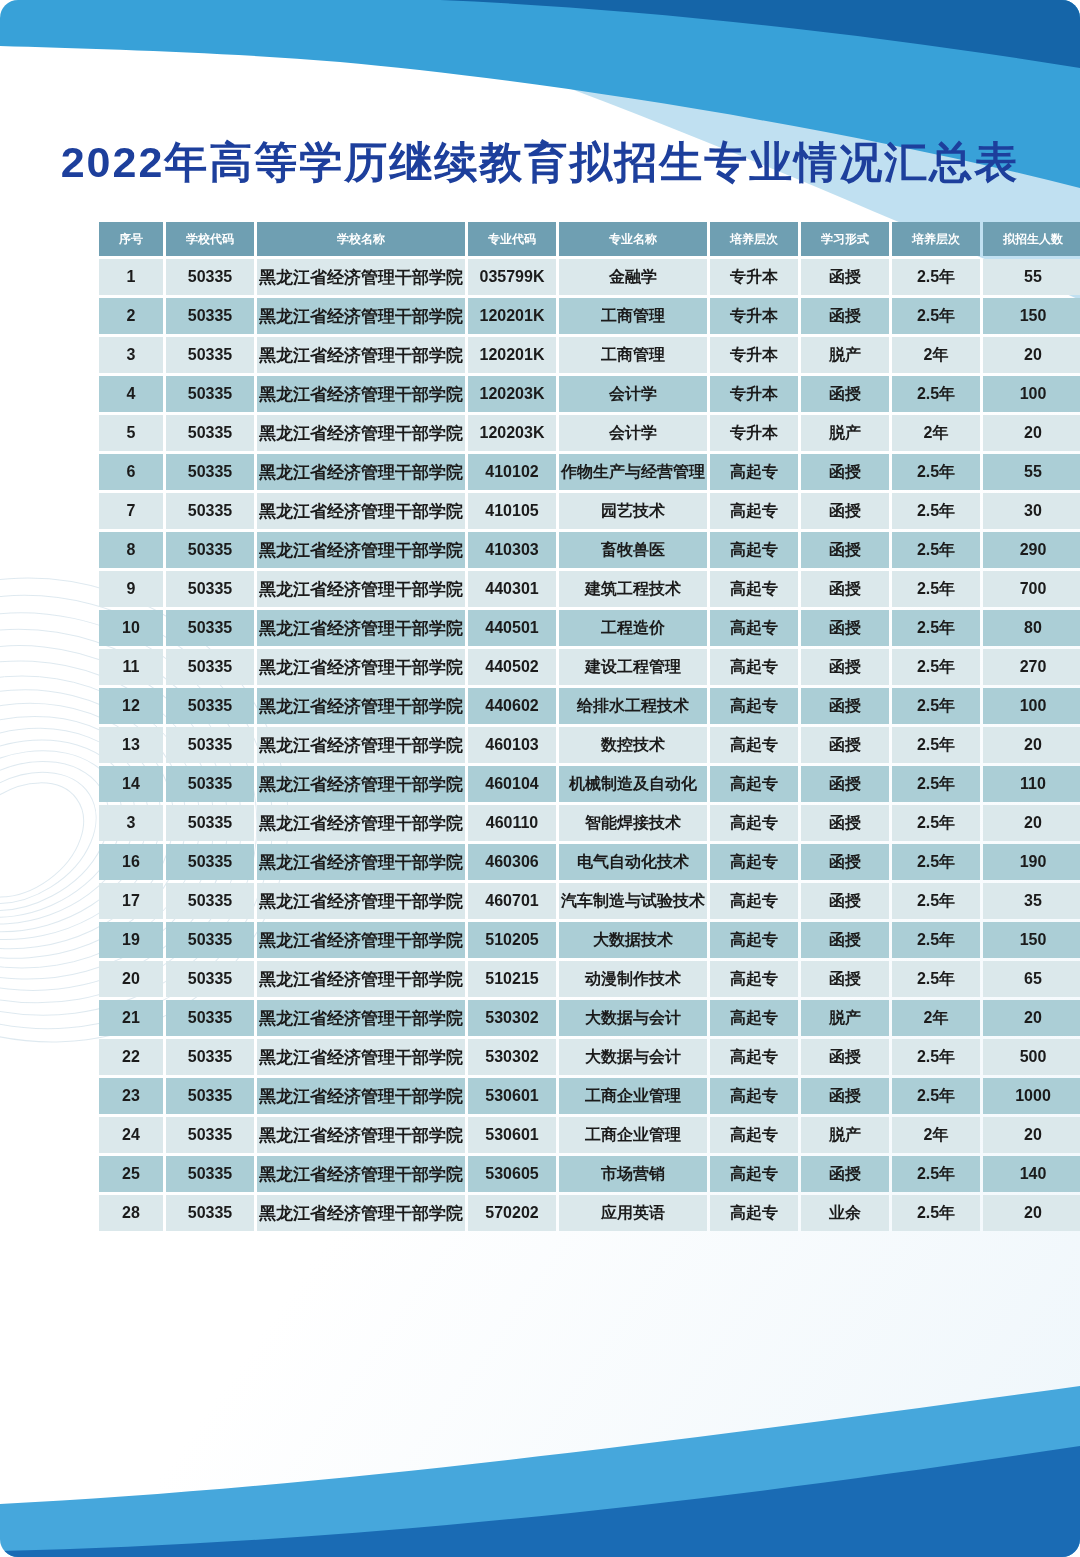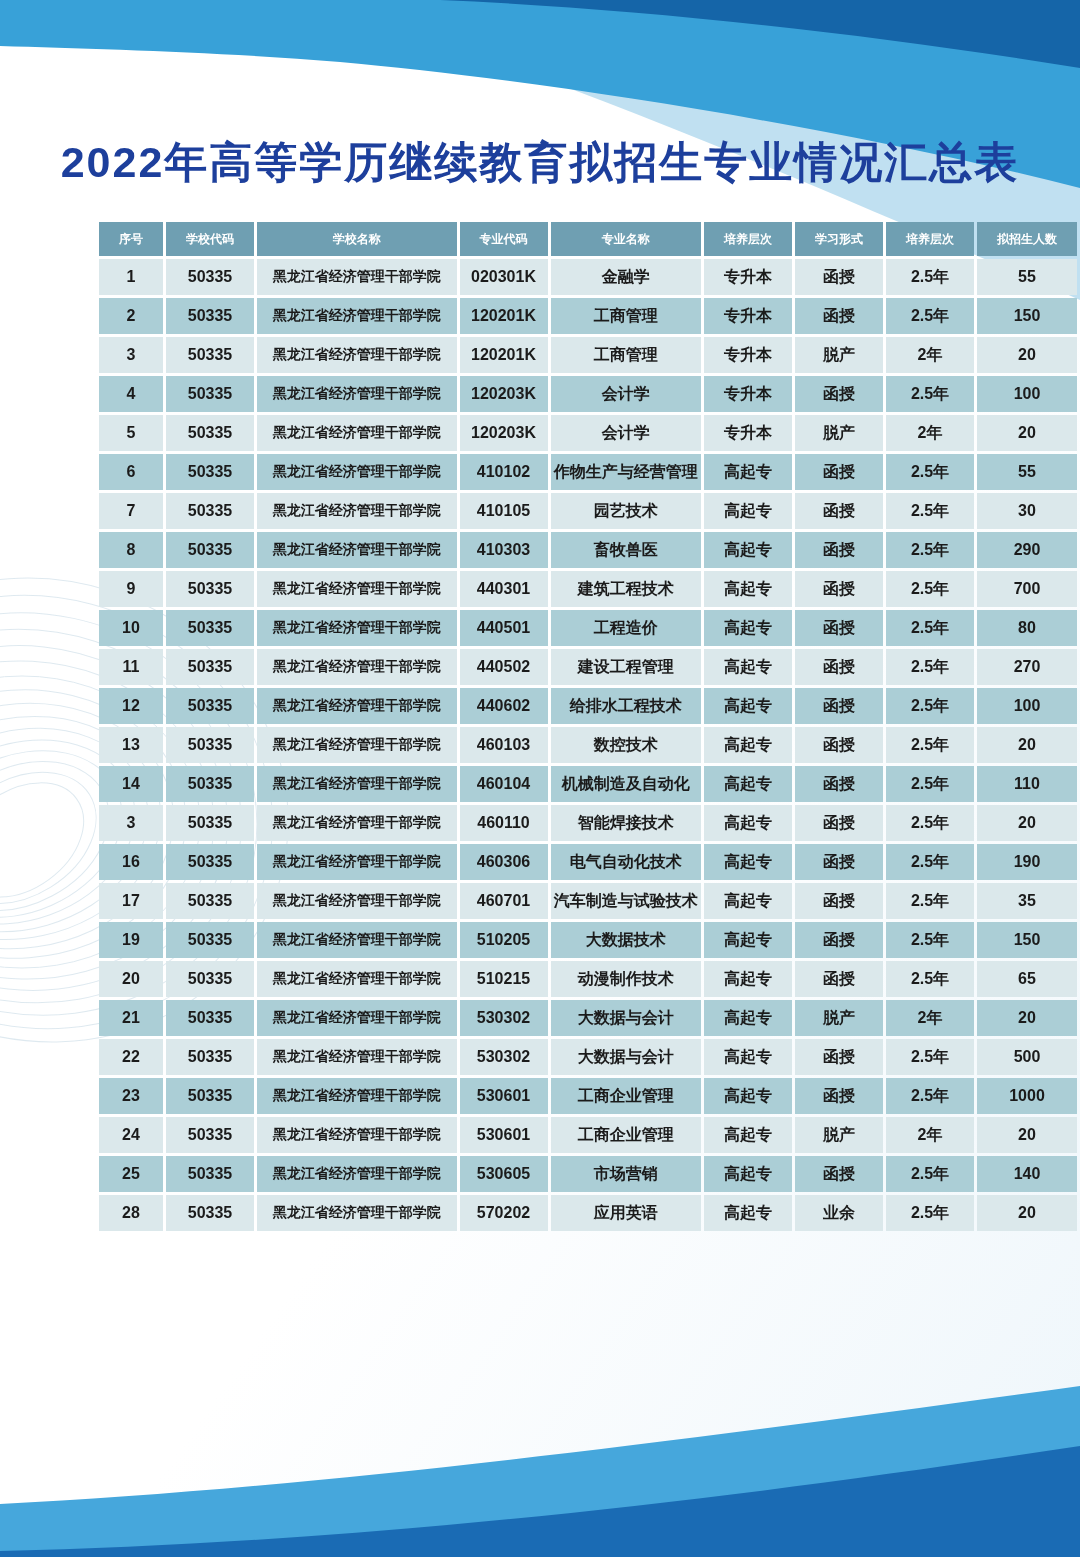--- a/index.html
+++ b/index.html
@@ -2,20 +2,21 @@
 <html style="--title_text: #1d3f9c; --header_bg: #6f9fb2; --header_text: #ffffff; --row_odd: #dbe8eb; --row_even: #abced6; --cell_text: #1b1b1b; --band_sky: #38a1d8; --band_dark: #1565a8; --band_pale: #b5daee; --wave_light: #46a7dc; --wave_dark: #1a6bb4; --swirl_line: #c9dbe6;"><head>
 <meta charset="utf-8">
 <style>
   html,body { margin:0; padding:0; }
   .page {
     position:relative;
     width:1080px; height:1557px;
     overflow:hidden;
     background: linear-gradient(125deg, #ffffff 55%, #eef6fb 100%);
     font-family:"Liberation Sans", sans-serif;
+    border-radius:18px;
   }
   .bg-svg { position:absolute; left:0; top:0; width:1080px; height:1557px; z-index:0; }
   .title {
     position:absolute; left:0; top:134px; width:100%;
     text-align:center; z-index:2;
     font-size:43px; font-weight:bold; letter-spacing:2px;
     color:var(--title_text);
   }
   .enroll-table {
     position:absolute; left:96px; top:219px; z-index:2;
@@ -29,21 +30,21 @@
     height:34px; padding:0 20px; text-align:center;
     overflow:hidden; white-space:nowrap;
   }
   .enroll-table td {
     font-size:16px; font-weight:600; color:var(--cell_text);
     height:36px; padding:0 2px; text-align:center;
     overflow:hidden; white-space:nowrap;
   }
   .enroll-table tbody tr:nth-child(odd) td { background:var(--row_odd); }
   .enroll-table tbody tr:nth-child(even) td { background:var(--row_even); }
-  .enroll-table td.cell-school-name { font-size:14px; }
+  .enroll-table td.cell-school-name { font-size:17px; }
 </style>
 </head>
 <body>
 
 <div class="page">
 
   <svg class="bg-svg" viewBox="0 0 1080 1557" xmlns="http://www.w3.org/2000/svg">
 
     <path d="M300,0 L1080,0 L1080,300 C880,215 560,70 300,0 Z" style="fill:var(--band_pale); opacity:0.85;"></path>
 
@@ -100,21 +101,21 @@
           <th>学习形式</th>
           <th>培养层次</th>
           <th>拟招生人数</th>
         </tr>
     </thead>
     <tbody>
         <tr>
           <td class="cell-index">1</td>
           <td class="cell-school-code">50335</td>
           <td class="cell-school-name">黑龙江省经济管理干部学院</td>
-          <td class="cell-major-code">020301K</td>
+          <td class="cell-major-code">035799K</td>
           <td class="cell-major-name">金融学</td>
           <td class="cell-level">专升本</td>
           <td class="cell-study-form">函授</td>
           <td class="cell-duration">2.5年</td>
           <td class="cell-enrollment">55</td>
         </tr>
         <tr>
           <td class="cell-index">2</td>
           <td class="cell-school-code">50335</td>
           <td class="cell-school-name">黑龙江省经济管理干部学院</td>

